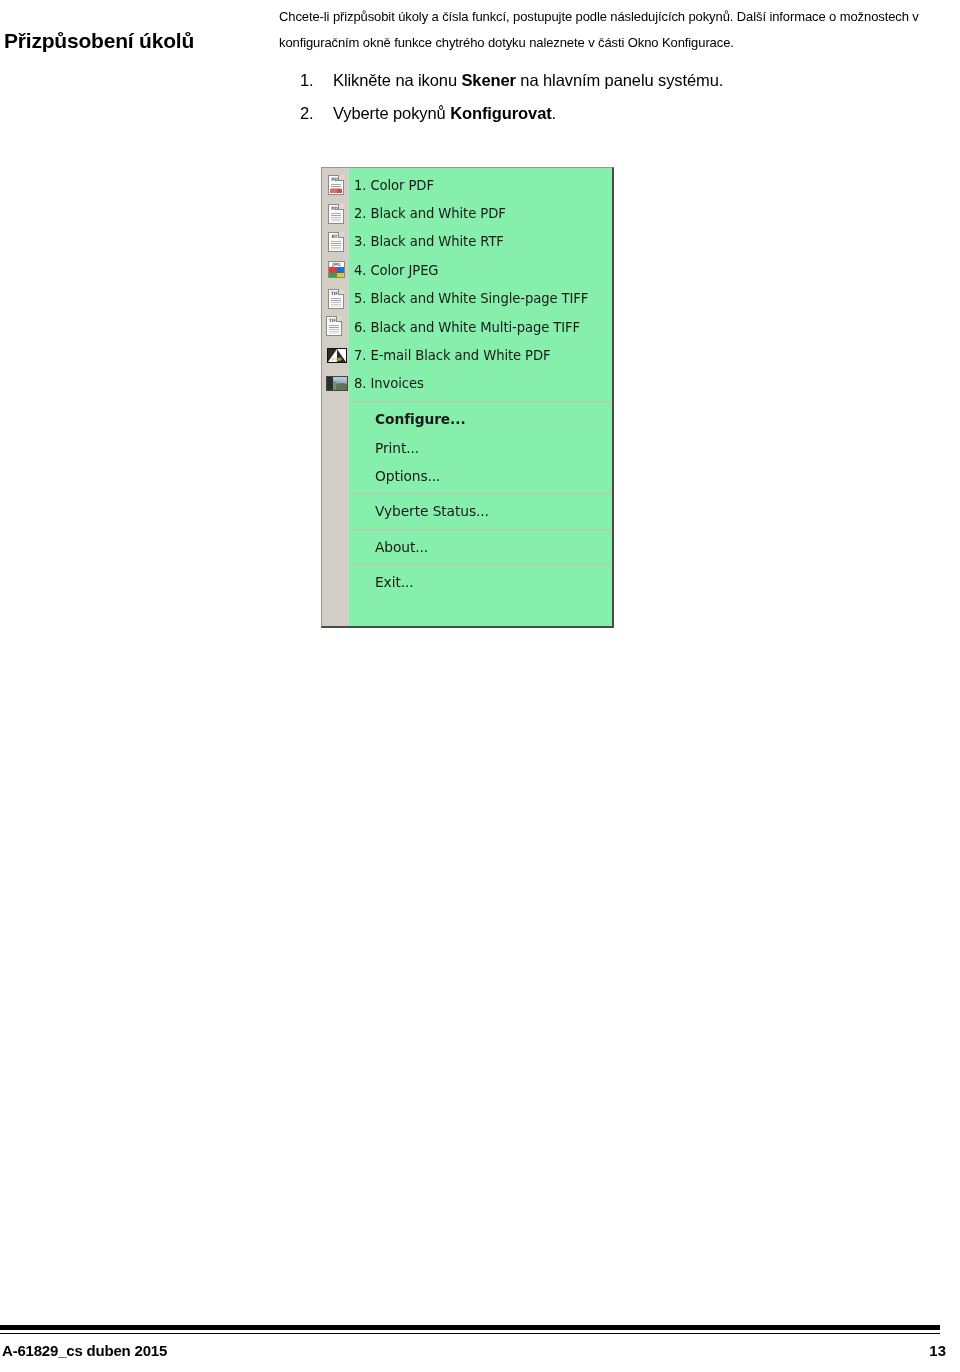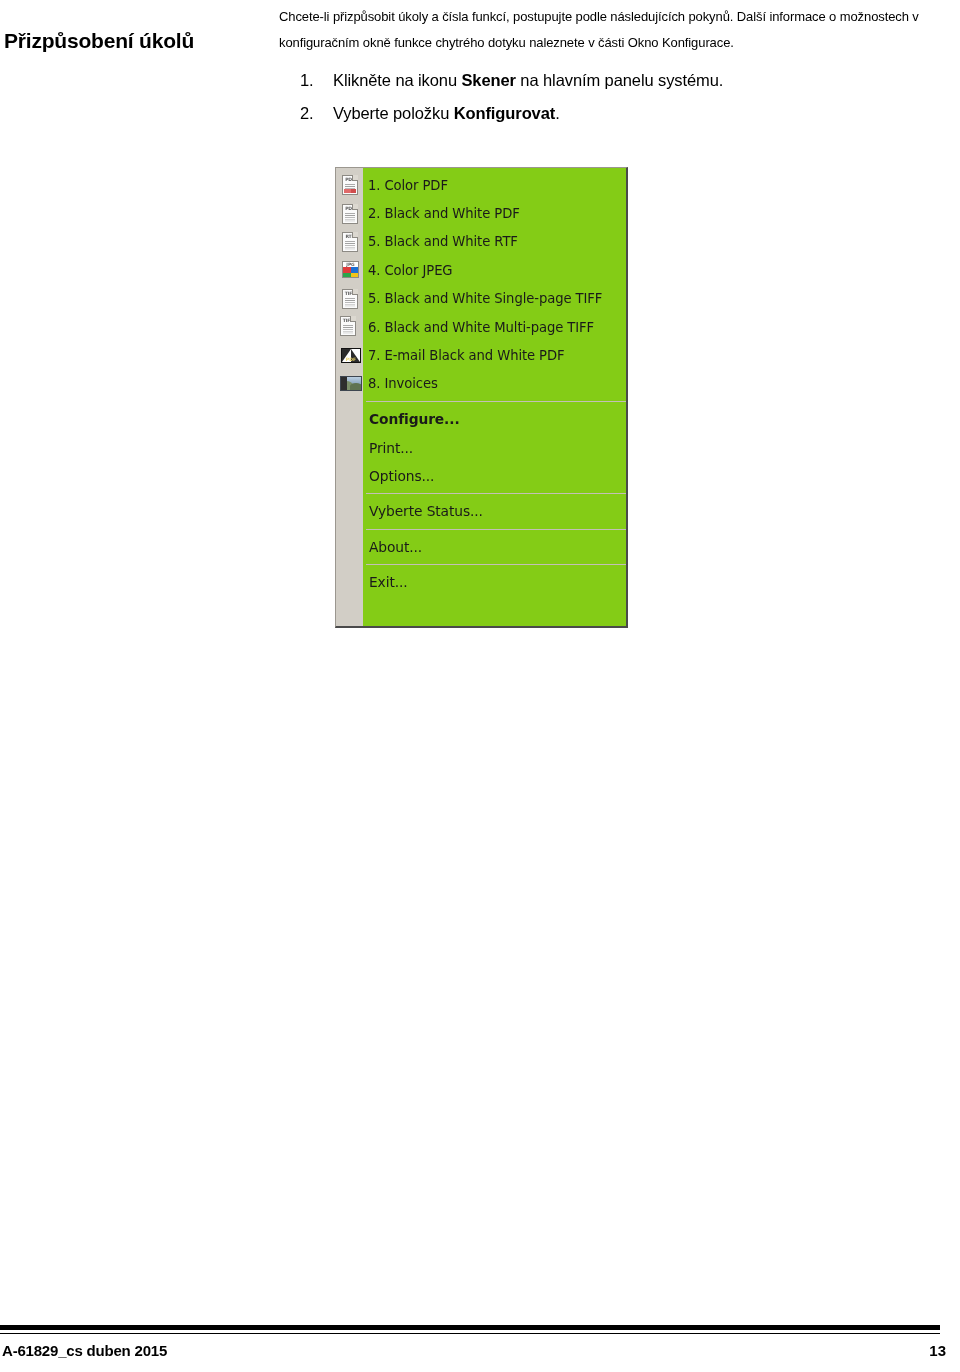--- a/index.html
+++ b/index.html
@@ -60,25 +60,25 @@
   .step-num {
     position: absolute;
     left: 21px;
     top: 0;
   }
   .step b { font-weight: bold; }
 
   
   .menu-shot {
     position: absolute;
-    left: 335px;
+    left: 321px;
     top: 167px;
     width: 293px;
     height: 461px;
-    background: #84cc16;
+    background: #86efac;
     border: 1px solid #9b978f;
     border-right: 2px solid #4a4a4a;
     border-bottom: 2px solid #4a4a4a;
     box-sizing: border-box;
   }
   .menu-gutter {
     position: absolute;
     left: 0;
     top: 0;
     bottom: 0;
@@ -107,21 +107,21 @@
   .menu-item .mi-label {
     font-family: "DejaVu Sans", sans-serif;
     font-size: 13.2px;
     color: #1a1a1a;
     white-space: nowrap;
     letter-spacing: -0.1px;
   }
   .menu-item.cmd {
     padding-left: 33px;
   }
-  .menu-item.cmd .mi-label { font-size: 13.8px; }
+  .menu-item.cmd .mi-label { font-size: 13.8px; margin-left: 20px; }
   .menu-item.cmd.bold .mi-label { font-weight: bold; }
 
   .menu-sep {
     height: 1px;
     margin: 3px 0 3px 30px;
     background: #efece6;
     border-top: 1px solid #c3bfb7;
     box-sizing: border-box;
   }
 
@@ -282,21 +282,21 @@
 <div class="doc-heading">Přizpůsobení úkolů</div>
 
 <div class="body-col">
   <p class="intro-para">Chcete-li přizpůsobit úkoly a čísla funkcí, postupujte podle následujících pokynů. Další informace o možnostech v konfiguračním okně funkce chytrého dotyku naleznete v části Okno Konfigurace.</p>
 
   <ol class="steps">
     <li class="step">
       <span class="step-num">1.</span><span>Klikněte na ikonu </span><b>Skener</b><span> na hlavním panelu systému.</span>
     </li>
     <li class="step">
-      <span class="step-num">2.</span><span>Vyberte položku </span><b>Konfigurovat</b><span>.</span>
+      <span class="step-num">2.</span><span>Vyberte pokynů </span><b>Konfigurovat</b><span>.</span>
     </li>
   </ol>
 </div>
 
 <div class="menu-shot">
   <div class="menu-gutter"></div>
 
   <div class="menu-list">
 
     <div class="menu-item">
@@ -320,21 +320,21 @@
       <span class="mi-label">2. Black and White PDF</span>
     </div>
 
     <div class="menu-item">
       <span class="mi-icon">
         <span class="docicon">
           <span class="tag">RTF</span>
           <span class="lines"></span>
         </span>
       </span>
-      <span class="mi-label">5. Black and White RTF</span>
+      <span class="mi-label">3. Black and White RTF</span>
     </div>
 
     <div class="menu-item">
       <span class="mi-icon">
         <span class="jpgicon">
           <span class="tagtop">JPG</span>
           <span class="q q1"></span>
             <span class="q q2"></span>
           <span class="q q3"></span>
             <span class="q q4"></span>

